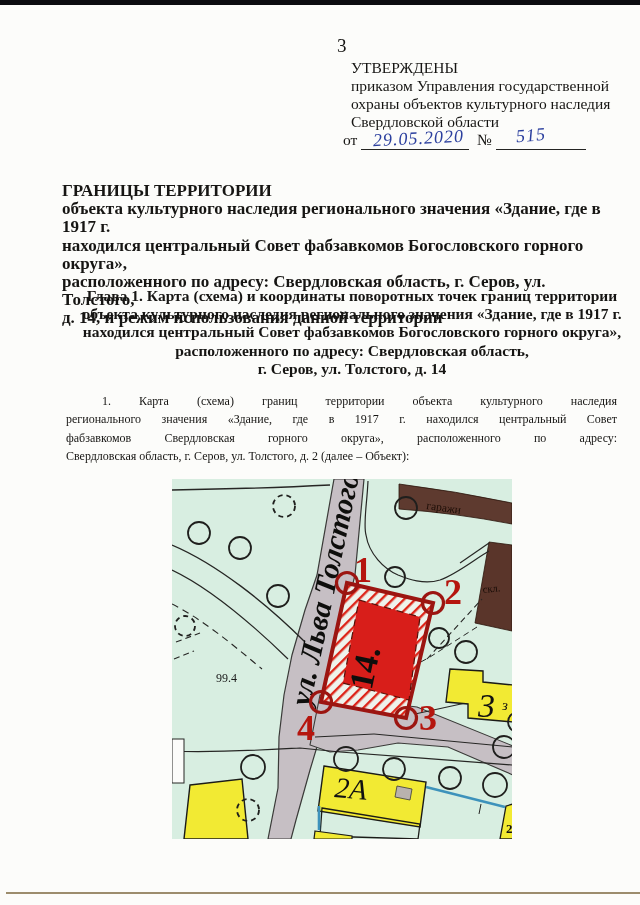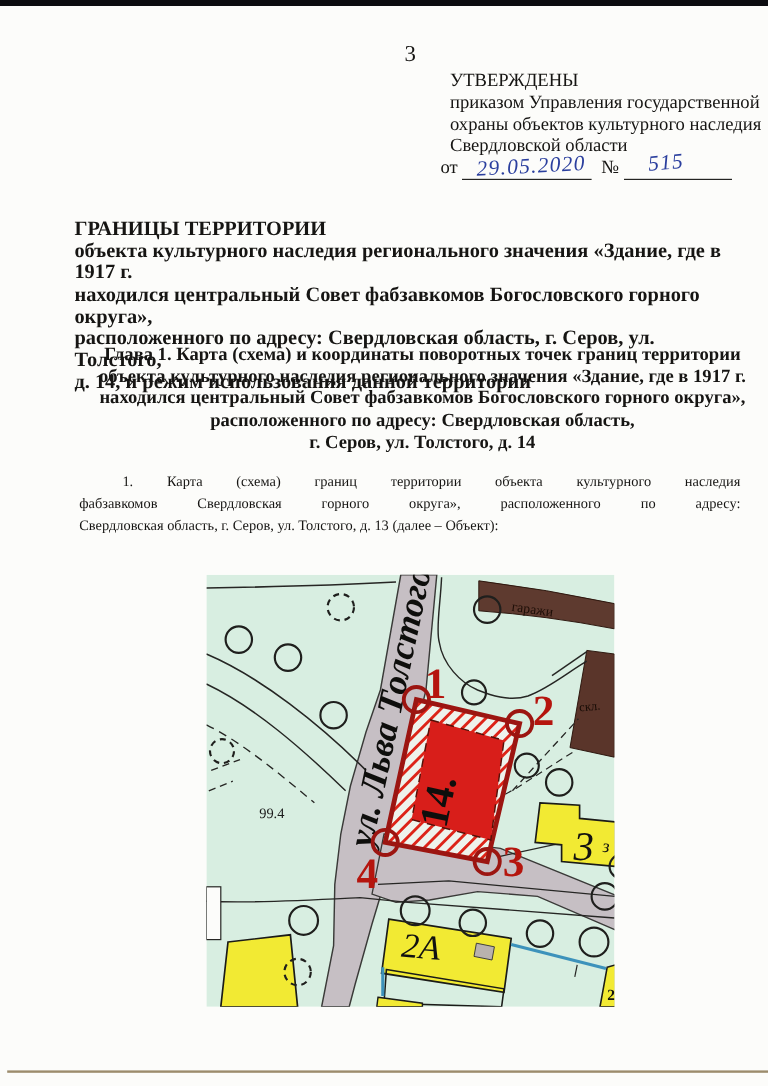--- a/index.html
+++ b/index.html
@@ -9,21 +9,21 @@
 </style>
 </head>
 <body>
 
 <div class="abs" style="left:0;top:0;width:640px;height:5px;background:#0c0c10;"></div>
 
 <div class="abs" style="left:6px;top:892px;width:634px;height:2px;background:#9c8c6d;"></div>
 
 <div class="abs" style="left:337px;top:35px;font-size:19px;">3</div>
 
-<div class="abs" style="left:351px;top:59px;font-size:15.5px;line-height:18.1px;white-space:nowrap;margin-left:24px;">
+<div class="abs" style="left:351px;top:59px;font-size:15.5px;line-height:18.1px;white-space:nowrap;">
   УТВЕРЖДЕНЫ<br>
   приказом Управления государственной<br>
   охраны объектов культурного наследия<br>
   Свердловской области<br>
   <span style="margin-left:-8px;">от <span style="display:inline-block;width:108px;border-bottom:1.3px solid #242422;position:relative;">&nbsp;
       
       <span style="position:absolute;left:12px;top:-2px;font-size:18px;font-style:italic;color:#2b3f9e;white-space:nowrap;letter-spacing:1px;transform:rotate(-3deg);">29.05.2020</span>
     </span>&nbsp;&nbsp;№&nbsp;<span style="display:inline-block;width:90px;border-bottom:1.3px solid #242422;position:relative;">&nbsp;
       
       <span style="position:absolute;left:20px;top:-5px;font-size:18px;font-style:italic;color:#2b3f9e;letter-spacing:1px;transform:rotate(-5deg);">515</span>
@@ -41,22 +41,23 @@
 <div class="abs" style="left:76px;top:287px;width:552px;text-align:center;font-weight:bold;font-size:15.5px;line-height:18.2px;">
   Глава 1. Карта (схема) и координаты поворотных точек границ территории<br>
   объекта культурного наследия регионального значения «Здание, где в 1917 г.<br>
   находился центральный Совет фабзавкомов Богословского горного округа»,<br>
   расположенного по адресу: Свердловская область,<br>
   г. Серов, ул. Толстого, д. 14
 </div>
 
 <div class="abs" style="left:66px;top:392px;width:551px;font-size:12px;line-height:18.4px;">
   <div style="text-align:justify;text-align-last:justify;padding-left:36px;">1.&nbsp;Карта (схема) границ территории объекта культурного наследия</div>
+  <div style="text-align:justify;text-align-last:justify;">регионального значения «Здание, где в 1917 г. находился центральный Совет</div>
   <div style="text-align:justify;text-align-last:justify;">фабзавкомов Свердловская горного округа», расположенного по адресу:</div>
-  <div>Свердловская область, г. Серов, ул. Толстого, д. 13 (далее – Объект):</div>
+  <div>Свердловская область, г. Серов, ул. Толстого, д. 2 (далее – Объект):</div>
 </div>
 
 <svg class="abs" style="left:172px;top:479px;" width="340" height="360" viewBox="0 0 340 360">
 
   <rect x="0" y="0" width="340" height="360" fill="#d8eee1"></rect>
   <defs>
     <pattern id="hatch" width="8" height="8" patternUnits="userSpaceOnUse" patternTransform="rotate(45)">
       <rect width="8" height="8" fill="#eef3ec"></rect>
       <rect x="0" y="0" width="2.4" height="8" fill="#dd2418"></rect>
     </pattern>

